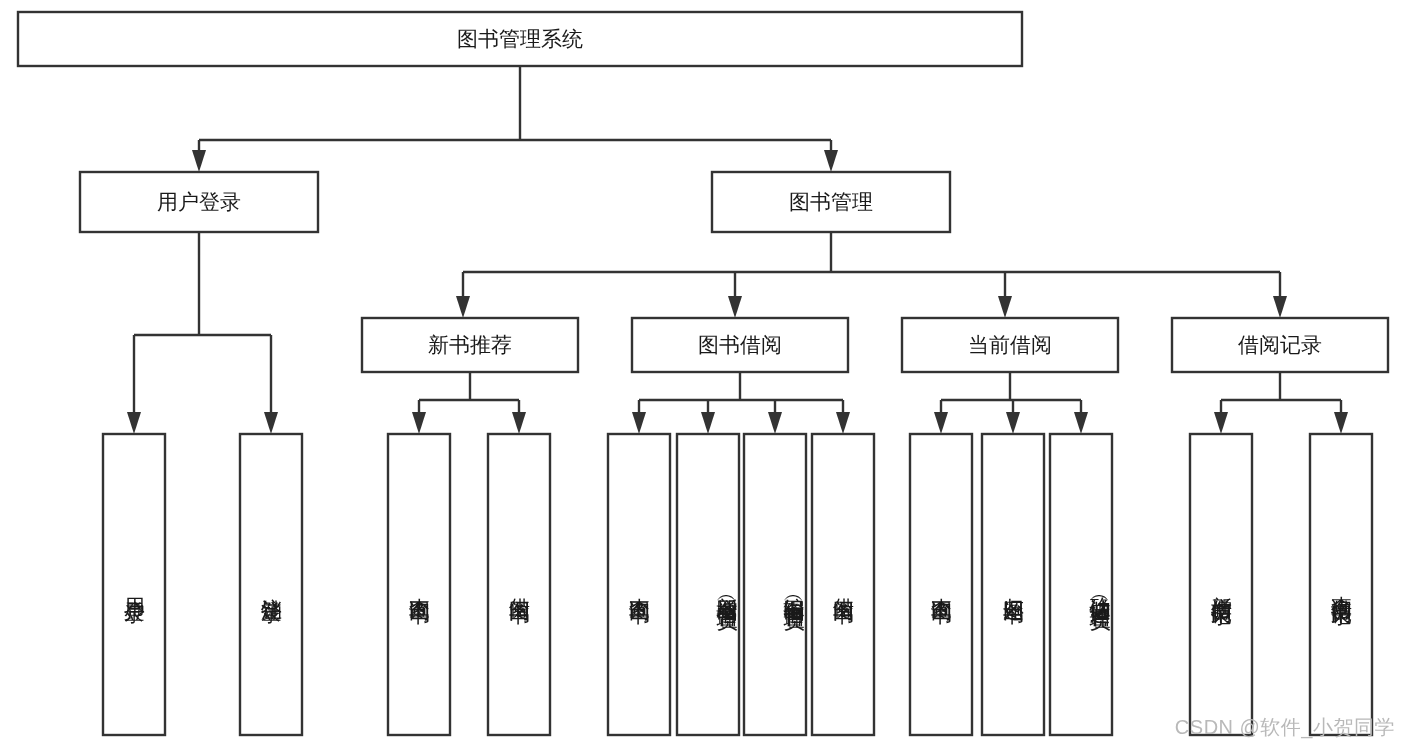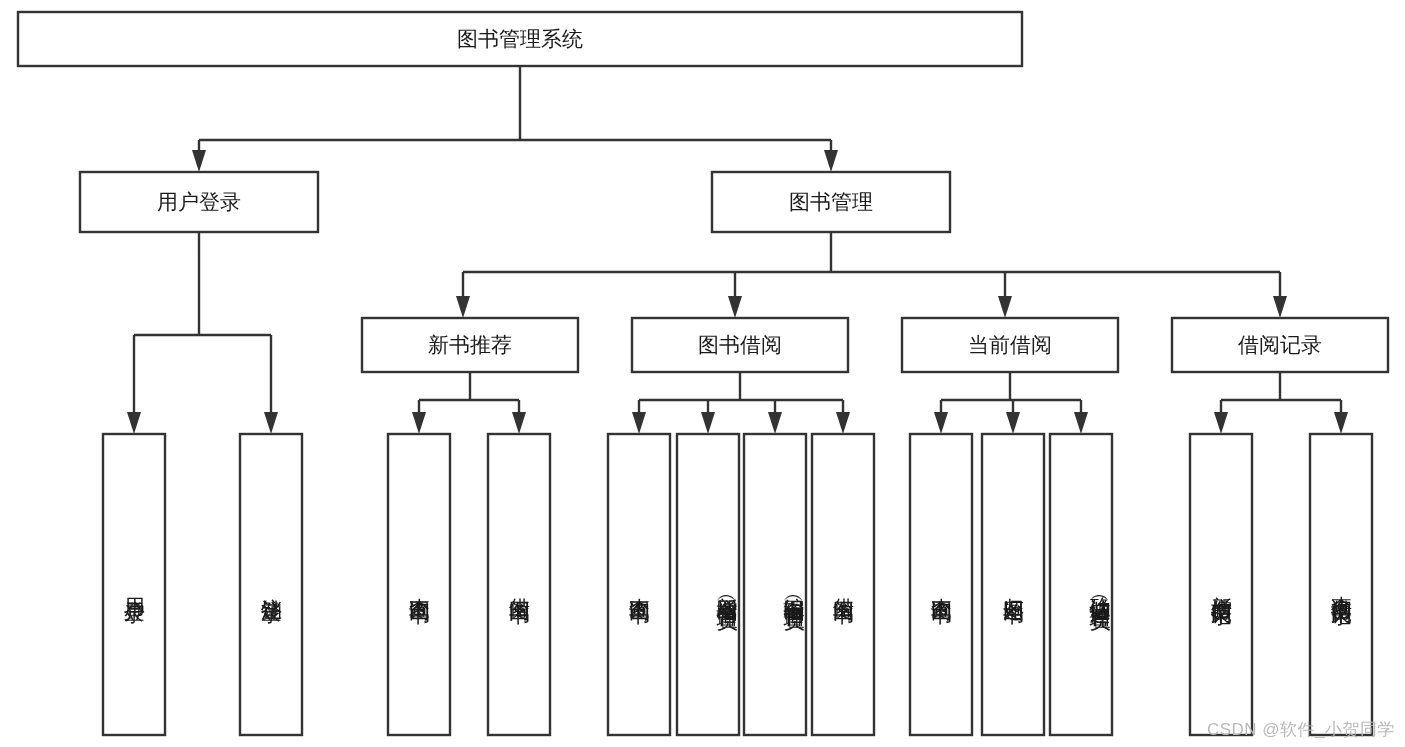--- a/index.html
+++ b/index.html
@@ -61,21 +61,21 @@
     color: #1a1a1a;
     letter-spacing: 2px;
     white-space: nowrap;
     pointer-events: none;
   }
   .watermark {
     position: absolute;
     right: 10px;
     bottom: 6px;
     font-family: "Liberation Sans", "DejaVu Sans", sans-serif;
-    font-size: 17px;
+    font-size: 20px;
     color: #b9b9b9;
     letter-spacing: 0.5px;
     user-select: none;
   }
 </style>
 </head>
 <body>
 
 <div id="diagram-root">
 

